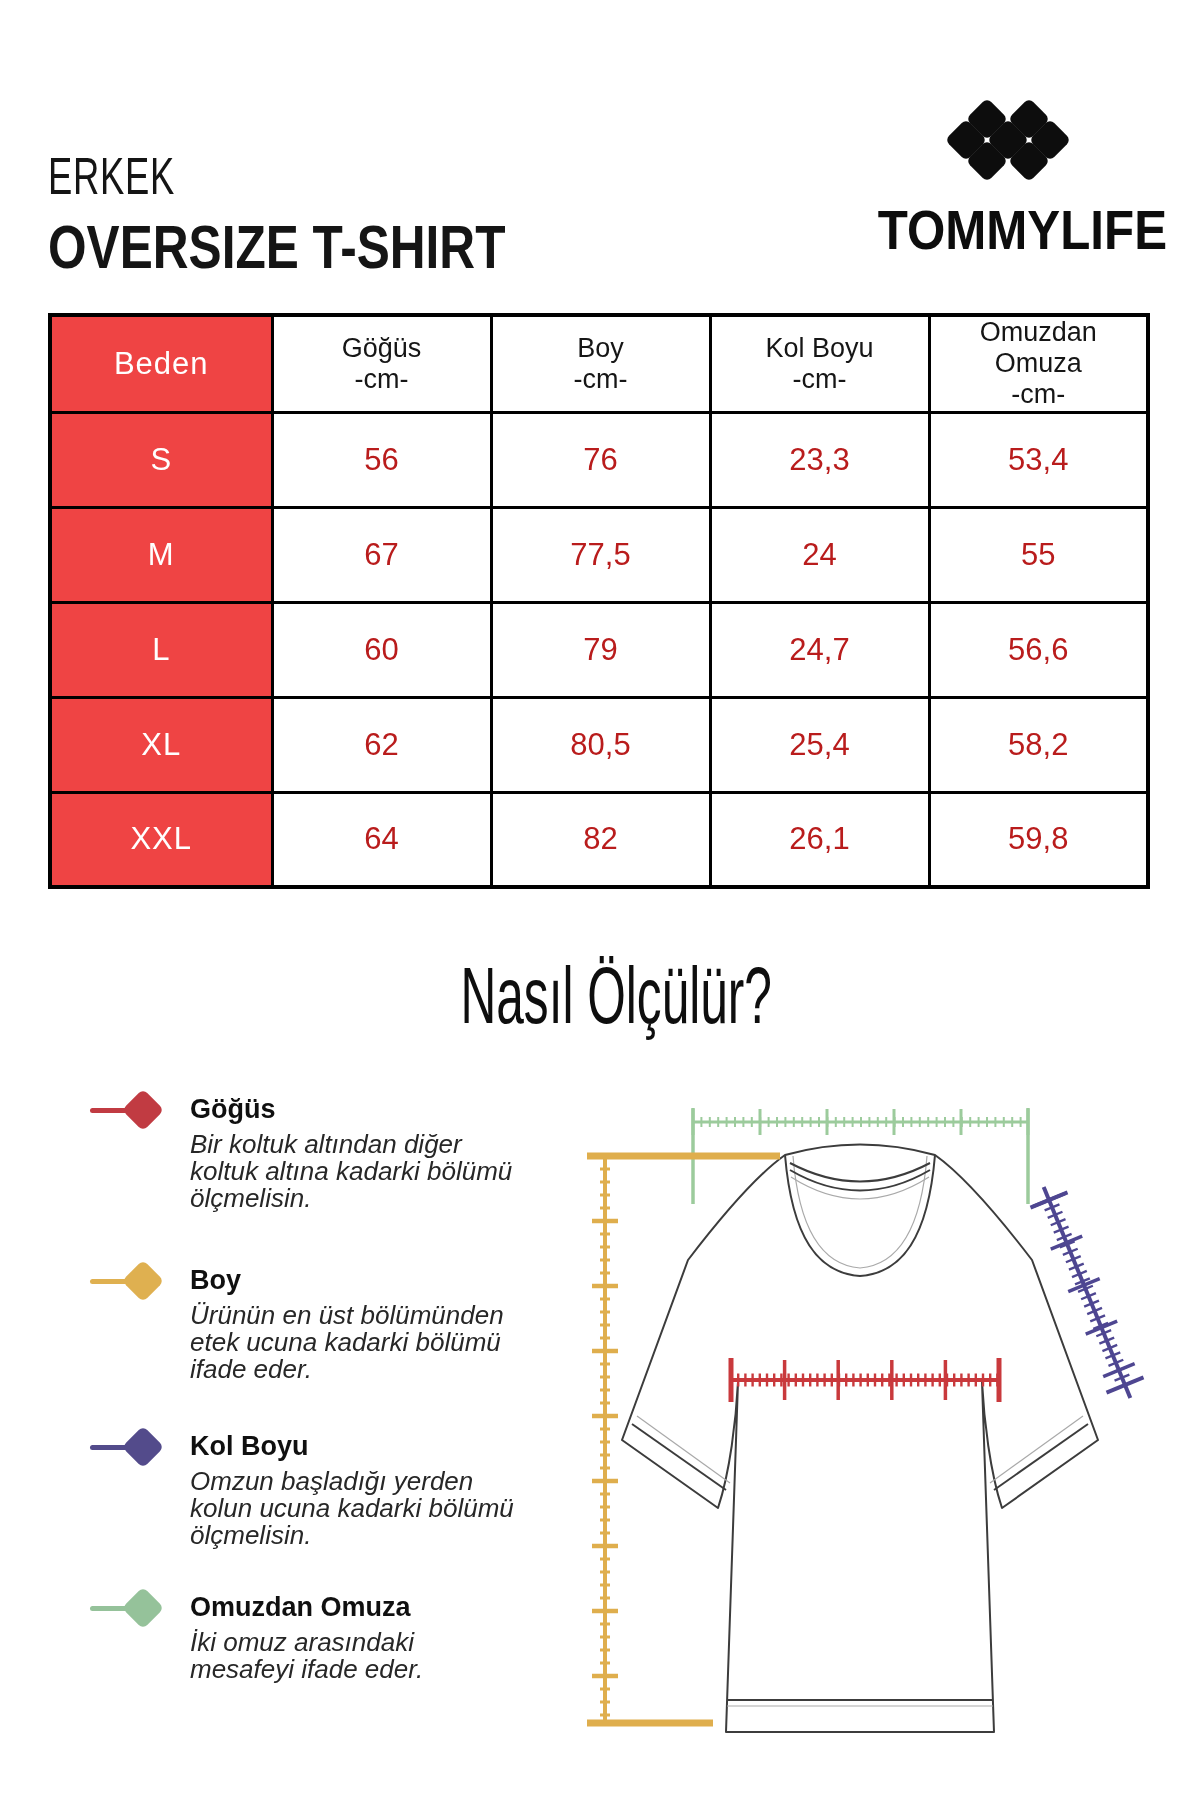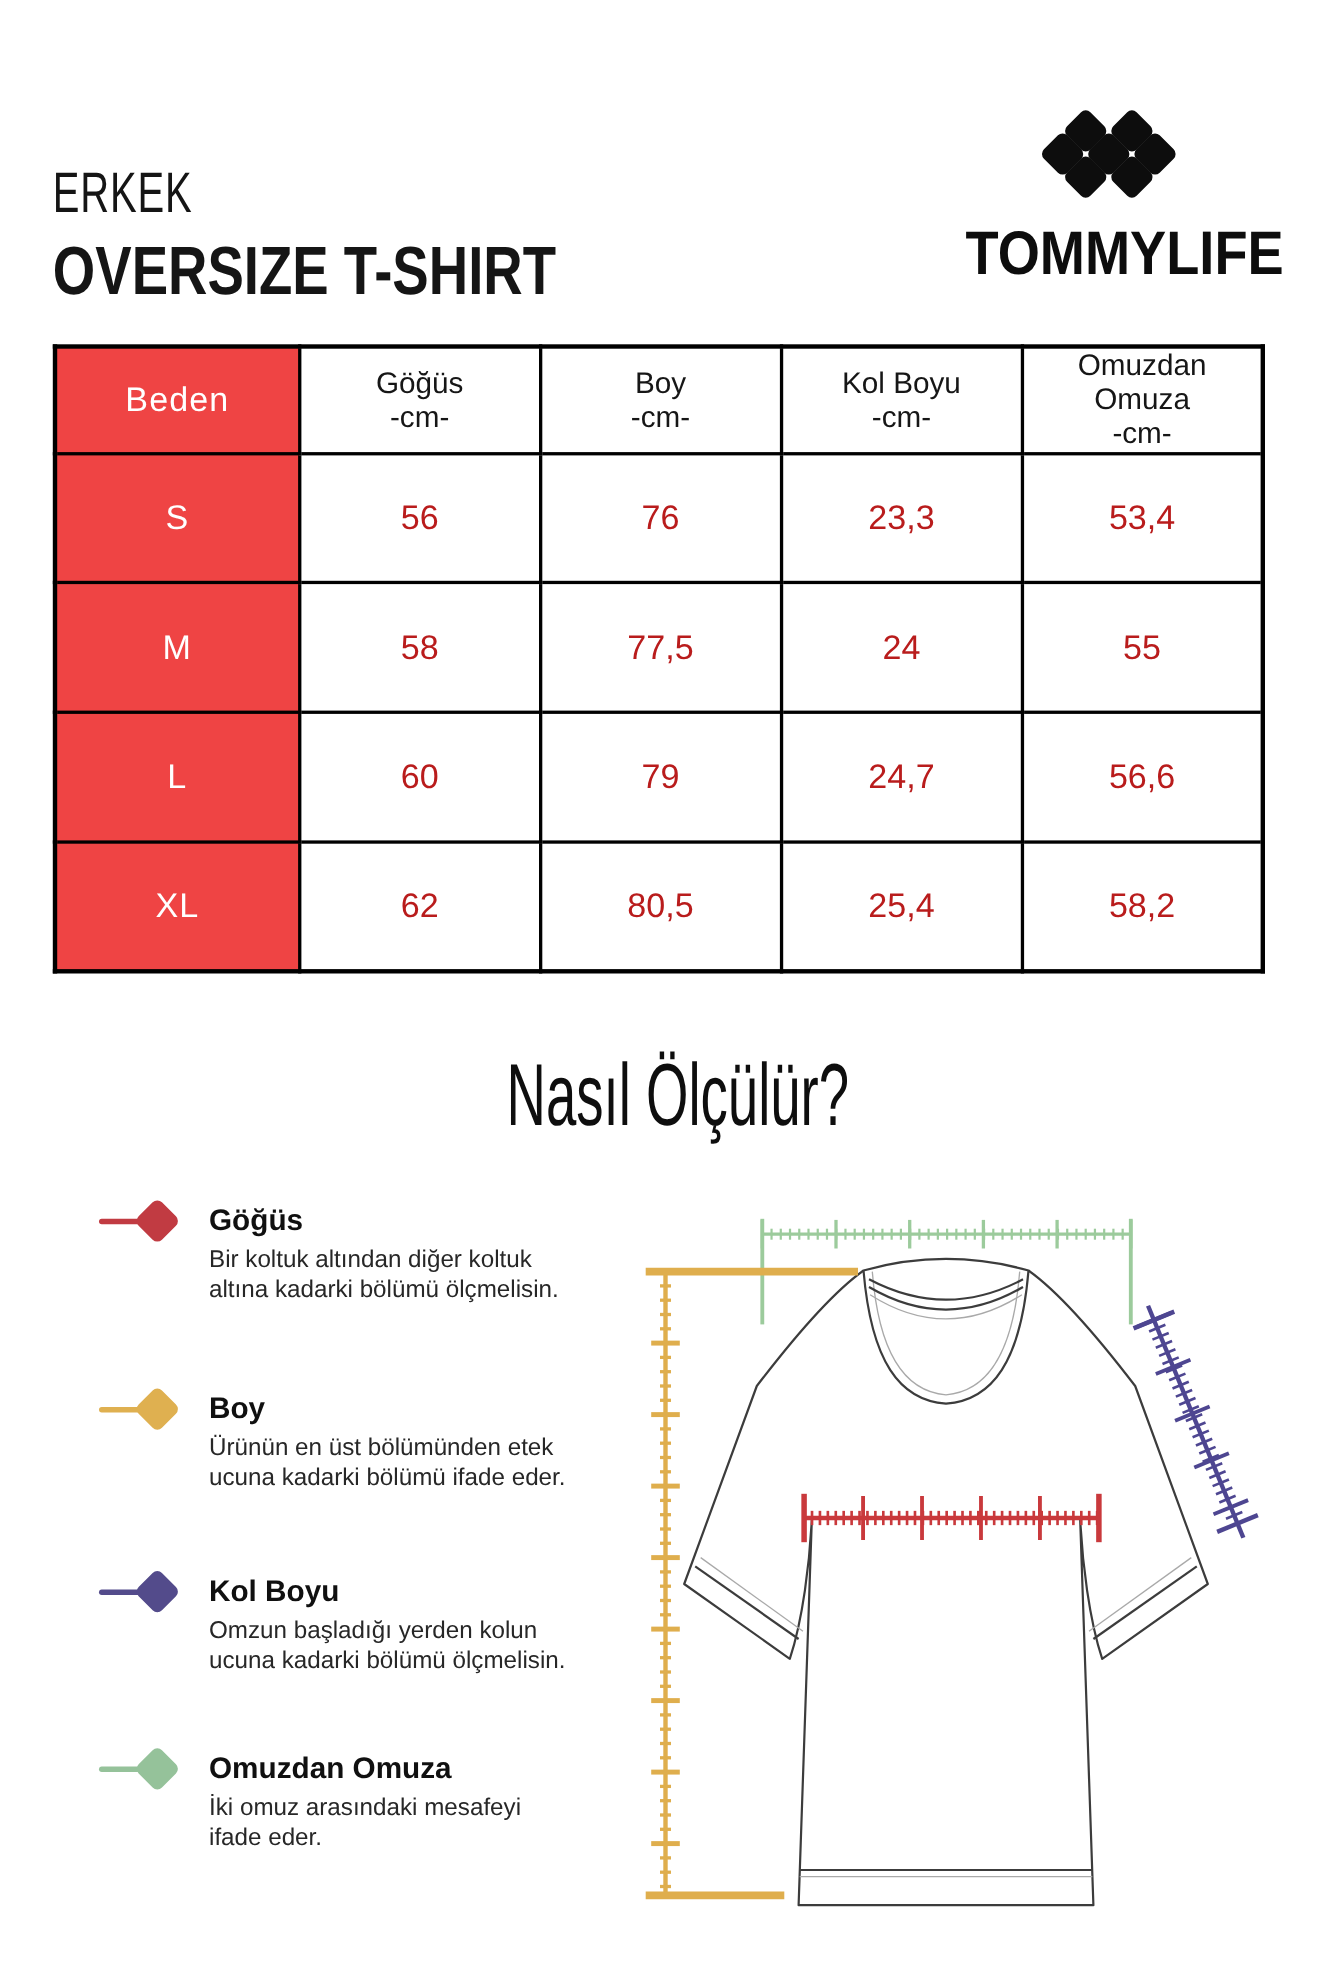--- a/index.html
+++ b/index.html
@@ -38,21 +38,21 @@
                font-size:80px;font-weight:400;line-height:96px;color:#0e0e0e;white-space:nowrap;}
   .howto-title span{display:inline-block;transform:scaleX(0.62);transform-origin:center;}
 
   .legend{position:absolute;left:90px;top:1093px;width:450px;height:650px;}
   .legend-item{position:absolute;left:0;display:flex;align-items:flex-start;gap:12px;}
   .marker{flex:0 0 88px;height:36px;display:flex;align-items:center;margin-top:-1px;}
   .marker-line{width:44px;height:5px;border-radius:3px;background:#999;}
   .marker-diamond{width:30px;height:30px;border-radius:6px;background:#999;transform:rotate(45deg);margin-left:-6px;}
   .legend-text{flex:1;}
   .legend-title{font-size:27px;font-weight:700;line-height:33px;color:#101010;}
-  .legend-desc{font-size:22px;line-height:27px;color:#272727;max-width:330px;margin-top:5px;}
+  .legend-desc{font-size:26px;line-height:27px;color:#272727;max-width:330px;margin-top:5px;font-style:italic;}
 
   .diagram{position:absolute;left:540px;top:1060px;width:620px;height:700px;}
   .tshirt-line{fill:none;stroke:#3c3c3c;stroke-width:2;}
   .tshirt-line-thin{fill:none;stroke:#a9a9a9;stroke-width:1.2;}
 </style>
 </head>
 <body>
 
 <div class="page">
 
@@ -106,38 +106,45 @@
     <tbody>
       <tr>
         <th class="size-col">S</th>
         <td>56</td>
         <td>76</td>
         <td>23,3</td>
         <td>53,4</td>
       </tr>
       <tr>
         <th class="size-col">M</th>
-        <td>58</td>
+        <td>67</td>
         <td>77,5</td>
         <td>24</td>
         <td>55</td>
       </tr>
       <tr>
         <th class="size-col">L</th>
         <td>60</td>
         <td>79</td>
         <td>24,7</td>
         <td>56,6</td>
       </tr>
       <tr>
         <th class="size-col">XL</th>
         <td>62</td>
         <td>80,5</td>
         <td>25,4</td>
         <td>58,2</td>
+      </tr>
+      <tr>
+        <th class="size-col">XXL</th>
+        <td>64</td>
+        <td>82</td>
+        <td>26,1</td>
+        <td>59,8</td>
       </tr>
     </tbody>
   </table>
 
   <div class="howto-title"><span>Nasıl Ölçülür?</span></div>
 
   <div class="legend">
     <div class="legend-item" style="top:0px">
       <span class="marker">
         <span class="marker-line" style="background: rgb(193, 59, 66);"></span>

